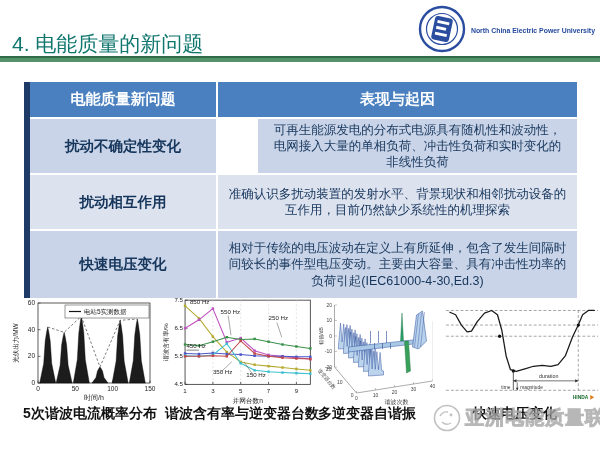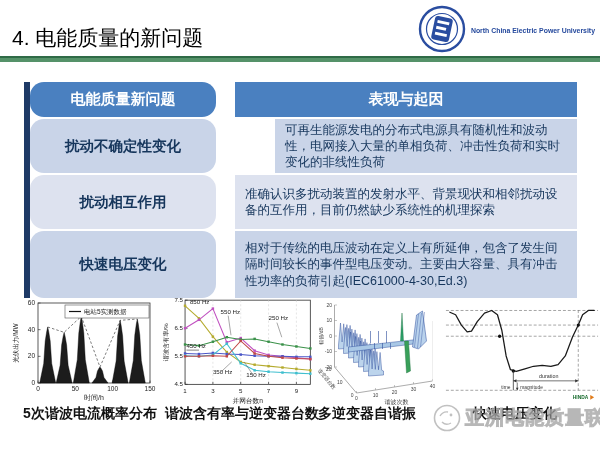--- a/index.html
+++ b/index.html
@@ -1,32 +1,32 @@
 <!DOCTYPE html>
 <html><head>
 <meta charset="utf-8">
 <style>
   html,body{margin:0;padding:0;background:#888;}
   .slide{position:relative;width:600px;height:450px;background:#fff;overflow:hidden;
          font-family:"Liberation Sans",sans-serif;}
-  .page-title{position:absolute;left:12px;top:24px;font-size:21px;color:#000000;font-weight:400;}
+  .page-title{position:absolute;left:12px;top:30px;font-size:21px;color:#0f766e;font-weight:400;}
   .green-bar{position:absolute;left:0;top:56px;width:600px;height:6px;
     background:linear-gradient(180deg,#2f6b47 0%,#2f6b47 32%,#559269 32%,#559269 100%);}
   .logo{position:absolute;top:3px;right:5px;height:52px;display:flex;align-items:center;gap:5px;background:#fff;}
   .logo-names{display:flex;flex-direction:column;align-items:center;}
   .logo-cn{font-family:"Liberation Serif",serif;font-style:italic;font-weight:bold;font-size:20px;
     color:#1d3f94;letter-spacing:2px;border-bottom:2px solid #1d3f94;padding:0 2px 1px 2px;white-space:nowrap;}
   .logo-en{font-size:6.9px;font-weight:bold;color:#24489c;margin-top:2px;white-space:nowrap;}
 
   .pq-table{position:absolute;left:30px;top:82px;width:547px;color:#16365c;}
   .accent-bar{position:absolute;left:-6px;top:0;width:6px;height:216px;background:#1e3a66;}
   .t-row{display:flex;margin-bottom:2px;}
   .cell{box-sizing:border-box;}
-  .c1{flex:0 0 186px;margin-right:19px;display:flex;align-items:center;justify-content:center;text-align:center;border-radius:14px;}
-  .c2{flex:1;display:flex;align-items:center;padding:3px 10px;text-align:left;}
+  .c1{flex:0 0 186px;margin-right:2px;display:flex;align-items:center;justify-content:center;text-align:center;}
+  .c2{flex:1;display:flex;align-items:center;padding:3px 10px;text-align:center;}
   .t-head{height:35px;}
   .t-head .cell{background:#4a80c0;color:#fff;font-weight:bold;font-size:15px;}
   .row-a .cell{background:#c9d4e8;}
   .row-b .cell{background:#dde2ef;}
   .h-r1{height:54px;gap:40px;} .h-r2{height:54px;} .h-r3{height:67px;}
   .problem{font-size:14.5px;font-weight:bold;}
   .cause{font-size:12.5px;line-height:1.3;}
 
   .chart-svg{position:absolute;}
   #svg1{left:8px;top:297px;width:156px;height:110px;}

